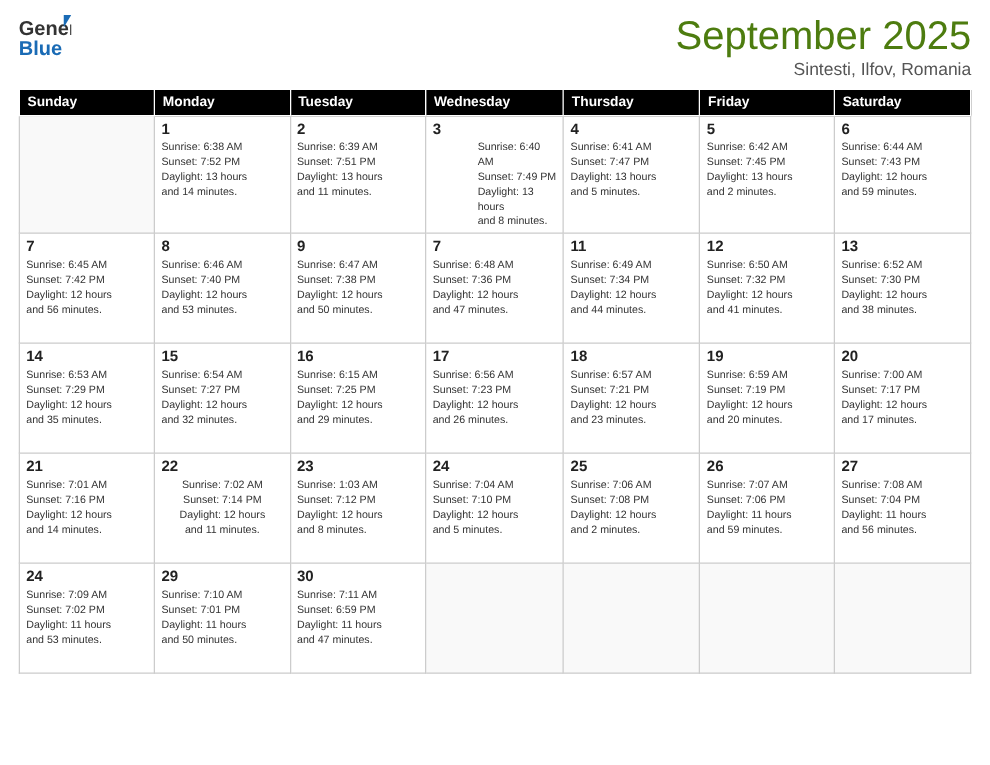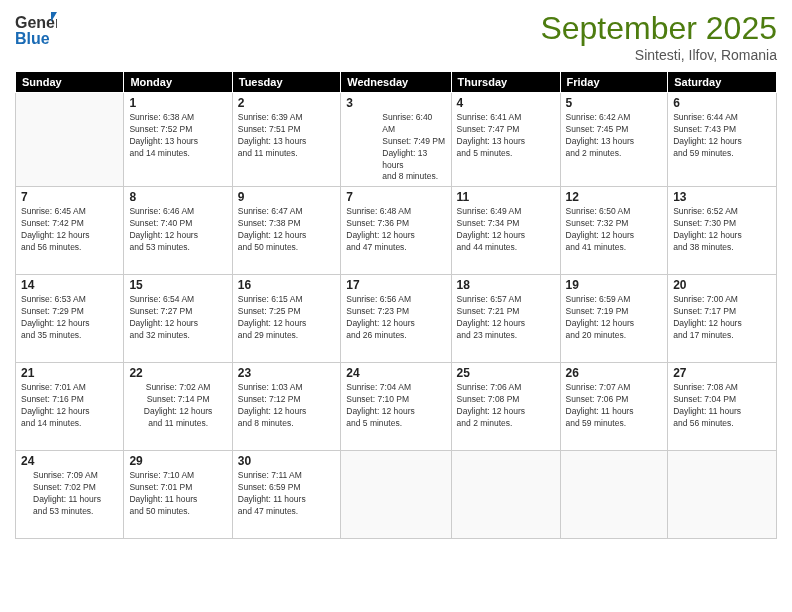--- a/index.html
+++ b/index.html
@@ -306,21 +306,21 @@
             <span class="day-num">27</span>
             <div class="day-info" style="white-space: pre-line;">Sunrise: 7:08 AM
 Sunset: 7:04 PM
 Daylight: 11 hours
 and 56 minutes.</div>
           </td>
         </tr>
         <tr>
           <td>
             <span class="day-num">24</span>
-            <div class="day-info" style="white-space: pre-line; margin-left: 12px;">Sunrise: 7:09 AM
+            <div class="day-info" style="white-space: pre-line;">Sunrise: 7:09 AM
 Sunset: 7:02 PM
 Daylight: 11 hours
 and 53 minutes.</div>
           </td>
           <td>
             <span class="day-num">29</span>
             <div class="day-info" style="white-space: pre-line;">Sunrise: 7:10 AM
 Sunset: 7:01 PM
 Daylight: 11 hours
 and 50 minutes.</div>

